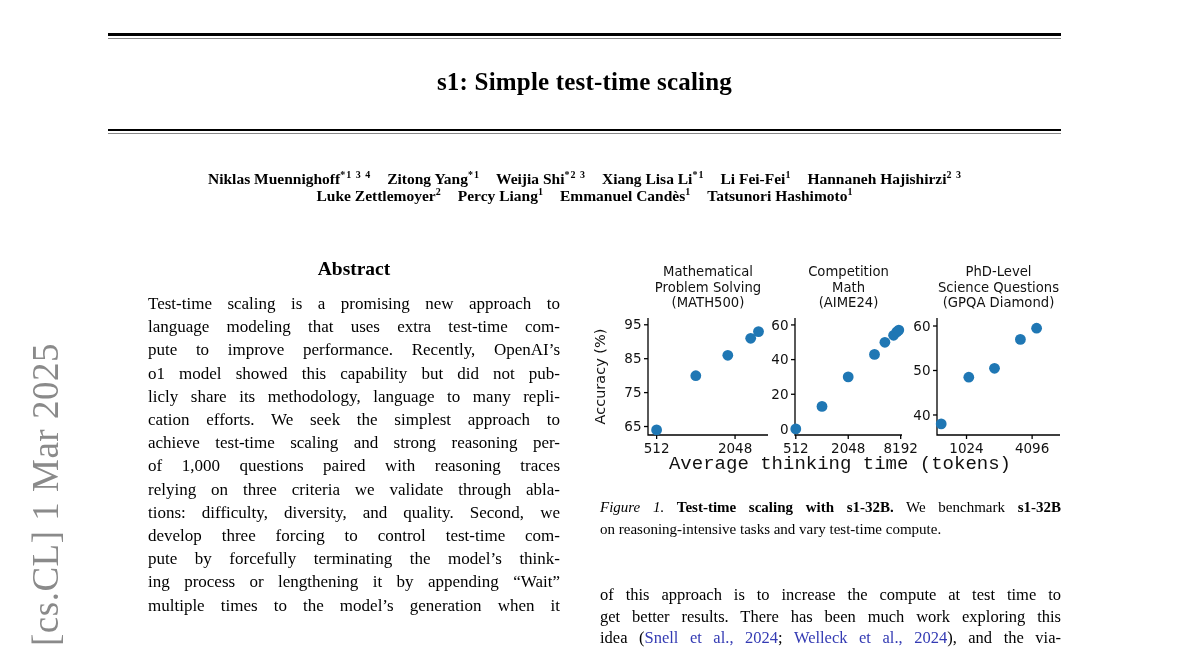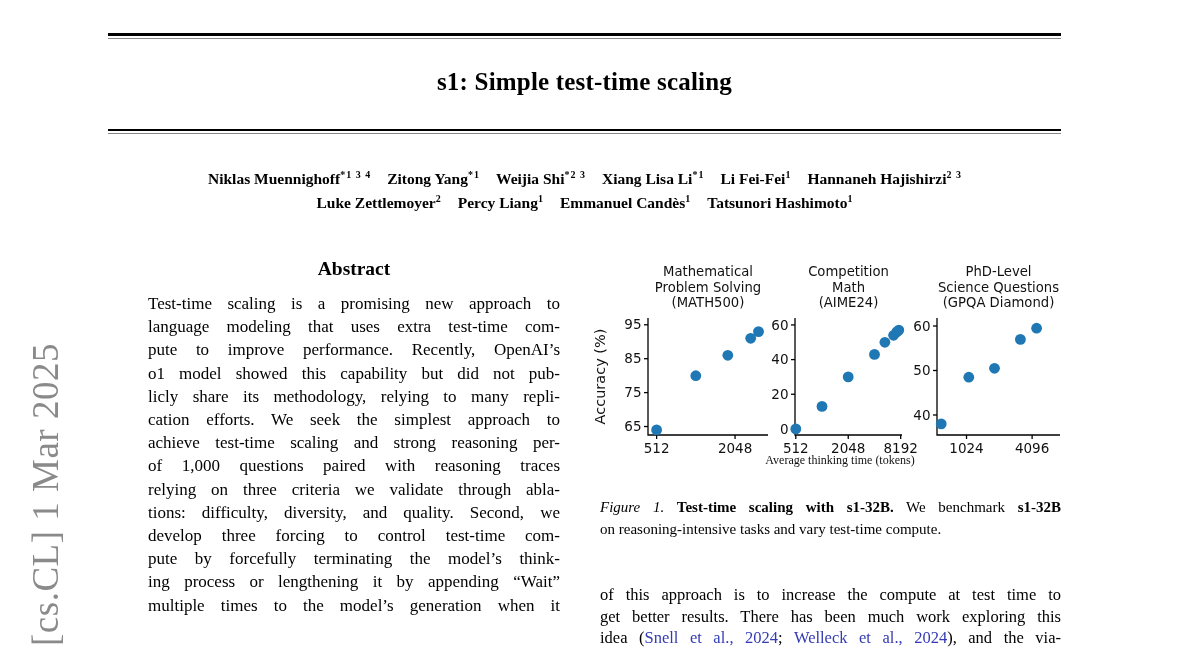--- a/index.html
+++ b/index.html
@@ -13,21 +13,21 @@
   .authors .author{margin:0 8px;}
   .authors sup{font-size:10px;letter-spacing:1px;}
   .abs-head{position:absolute;left:148px;top:258px;width:412px;text-align:center;
             font-size:19.5px;font-weight:bold;}
   .abs-lines{position:absolute;left:148px;top:292px;width:412px;
              font-size:17px;line-height:23.2px;}
   .jline{text-align:justify;text-align-last:justify;white-space:normal;}
   .figure-area{position:absolute;left:0;top:0;}
   .chart{position:absolute;}
   .fig-xlabel{position:absolute;left:620px;top:453px;width:440px;text-align:center;
-              font-family:Liberation Serif, serif;font-size:12px;color:#111;}
+              font-family:Liberation Mono, monospace;font-size:19px;color:#111;}
   .caption{position:absolute;left:600px;top:497px;width:461px;
            font-size:15px;line-height:21.6px;}
   .caption .cap-just{text-align:justify;text-align-last:justify;}
   .body-right{position:absolute;left:600px;top:584px;width:461px;
               font-size:16.5px;line-height:21.7px;}
   .cite{cursor:pointer;}
   .watermark{position:absolute;left:24px;top:646px;transform:rotate(-90deg);
              transform-origin:0 0;white-space:nowrap;font-size:37px;
              letter-spacing:0.5px;font-family:"Liberation Serif",serif;}
   svg text{font-family:"DejaVu Sans",sans-serif;}
@@ -40,29 +40,29 @@
   <div class="watermark" style="color: rgb(138, 138, 138);">[cs.CL] 1 Mar 2025</div>
 
   <div class="bar" style="left:108px;top:33px;width:953px;height:2.8px;background:#000;"></div>
   <div class="bar" style="left:108px;top:37.8px;width:953px;height:1px;background:#888;"></div>
   <div class="bar" style="left:108px;top:128.5px;width:953px;height:2.8px;background:#000;"></div>
   <div class="bar" style="left:108px;top:133.3px;width:953px;height:1px;background:#888;"></div>
 
   <div class="title">s1: Simple test-time scaling</div>
 
   <div class="authors" style="top:169px;" id="authors-line-1"><span class="author">Niklas Muennighoff<sup>*1 3 4</sup></span><span class="author">Zitong Yang<sup>*1</sup></span><span class="author">Weijia Shi<sup>*2 3</sup></span><span class="author">Xiang Lisa Li<sup>*1</sup></span><span class="author">Li Fei-Fei<sup>1</sup></span><span class="author">Hannaneh Hajishirzi<sup>2 3</sup></span></div>
-  <div class="authors" style="top:193px;font-family:Liberation Serif, serif;" id="authors-line-2"><span class="author">Luke Zettlemoyer<sup>2</sup></span><span class="author">Percy Liang<sup>1</sup></span><span class="author">Emmanuel Candès<sup>1</sup></span><span class="author">Tatsunori Hashimoto<sup>1</sup></span></div>
+  <div class="authors" style="top:186px;font-family:Liberation Serif, serif;" id="authors-line-2"><span class="author">Luke Zettlemoyer<sup>2</sup></span><span class="author">Percy Liang<sup>1</sup></span><span class="author">Emmanuel Candès<sup>1</sup></span><span class="author">Tatsunori Hashimoto<sup>1</sup></span></div>
 
   <div class="abs-head">Abstract</div>
   <div class="abs-lines" id="abstract-lines">
       <div class="jline">Test-time scaling is a promising new approach to</div>
       <div class="jline">language modeling that uses extra test-time com-</div>
       <div class="jline">pute to improve performance. Recently, OpenAI’s</div>
       <div class="jline">o1 model showed this capability but did not pub-</div>
-      <div class="jline">licly share its methodology, relying to many repli-</div>
+      <div class="jline">licly share its methodology, language to many repli-</div>
       <div class="jline">cation efforts. We seek the simplest approach to</div>
       <div class="jline">achieve test-time scaling and strong reasoning per-</div>
       <div class="jline">of 1,000 questions paired with reasoning traces</div>
       <div class="jline">relying on three criteria we validate through abla-</div>
       <div class="jline">tions: difficulty, diversity, and quality. Second, we</div>
       <div class="jline">develop three forcing to control test-time com-</div>
       <div class="jline">pute by forcefully terminating the model’s think-</div>
       <div class="jline">ing process or lengthening it by appending “Wait”</div>
       <div class="jline">multiple times to the model’s generation when it</div>
     </div>

